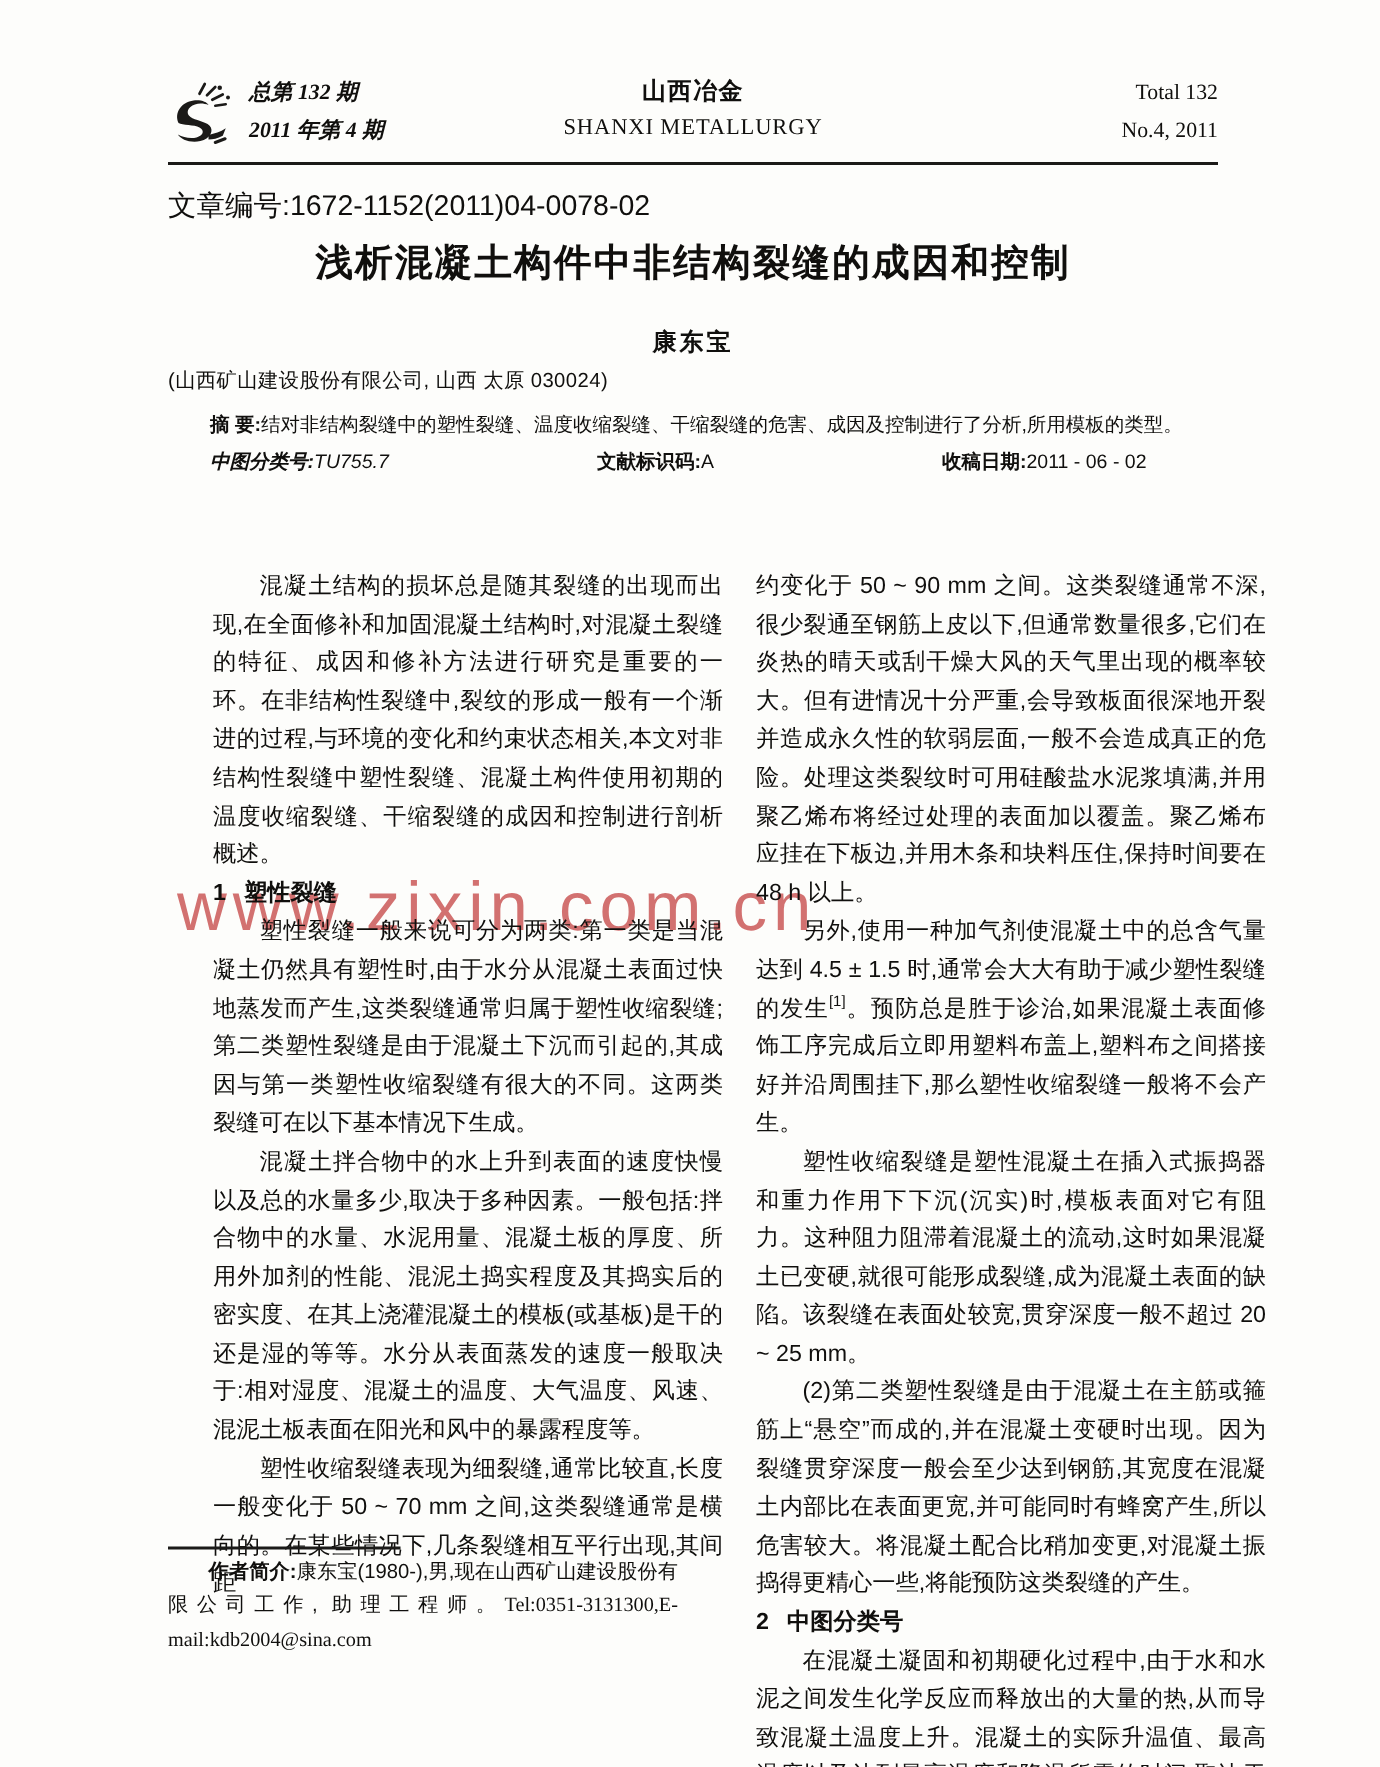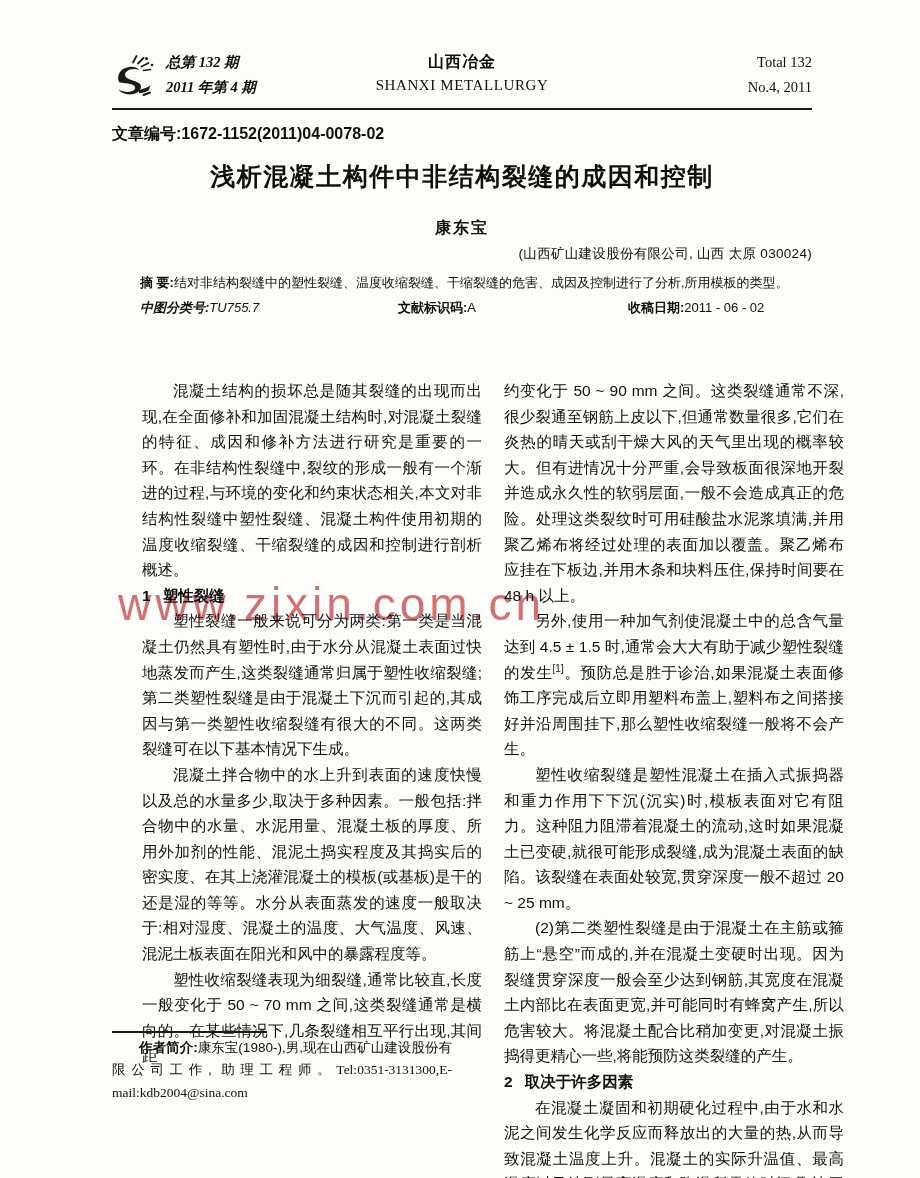--- a/index.html
+++ b/index.html
@@ -99,33 +99,33 @@
     height: 2px;
     background: #1b1a18;
   }
 
   
   .artnum {
     position: absolute;
     left: 112px;
     top: 124px;
     font-family: "Liberation Sans", sans-serif;
-    font-weight: bold;
-    font-size: 16px;
+    font-weight: normal;
+    font-size: 19px;
     white-space: nowrap;
   }
 
   
   .title {
     position: absolute;
     left: 112px;
     top: 160px;
     width: 700px;
     text-align: center;
-    font-family: Liberation Serif, serif;
+    font-family: Liberation Mono, monospace;
     font-weight: bold;
     font-size: 25px;
     letter-spacing: 1.5px;
     line-height: 34px;
   }
   .author {
     position: absolute;
     left: 112px;
     top: 218px;
     width: 700px;
@@ -133,21 +133,21 @@
     font-family: "Liberation Sans", sans-serif;
     font-weight: bold;
     font-size: 16px;
     letter-spacing: 2px;
   }
   .affil {
     position: absolute;
     left: 112px;
     top: 245px;
     width: 700px;
-    text-align: right;
+    text-align: left;
     font-family: "Liberation Sans", sans-serif;
     font-size: 13.5px;
     letter-spacing: .3px;
   }
 
   
   .absblock {
     position: absolute;
     left: 140px;
     top: 272px;
@@ -295,21 +295,21 @@
       <p class="indent">混凝土拌合物中的水上升到表面的速度快慢以及总的水量多少,取决于多种因素。一般包括:拌合物中的水量、水泥用量、混凝土板的厚度、所用外加剂的性能、混泥土捣实程度及其捣实后的密实度、在其上浇灌混凝土的模板(或基板)是干的还是湿的等等。水分从表面蒸发的速度一般取决于:相对湿度、混凝土的温度、大气温度、风速、混泥土板表面在阳光和风中的暴露程度等。</p>
       <p class="indent">塑性收缩裂缝表现为细裂缝,通常比较直,长度一般变化于 50 ~ 70 mm 之间,这类裂缝通常是横向的。在某些情况下,几条裂缝相互平行出现,其间距</p>
     </div>
 
     <div class="col col-right">
       <p>约变化于 50 ~ 90 mm 之间。这类裂缝通常不深,很少裂通至钢筋上皮以下,但通常数量很多,它们在炎热的晴天或刮干燥大风的天气里出现的概率较大。但有进情况十分严重,会导致板面很深地开裂并造成永久性的软弱层面,一般不会造成真正的危险。处理这类裂纹时可用硅酸盐水泥浆填满,并用聚乙烯布将经过处理的表面加以覆盖。聚乙烯布应挂在下板边,并用木条和块料压住,保持时间要在 48 h 以上。</p>
       <p class="indent"><span>另外,使用一种加气剂使混凝土中的总含气量达到 4.5 ± 1.5 时,通常会大大有助于减少塑性裂缝的发生</span><sup class="ref">[1]</sup><span>。预防总是胜于诊治,如果混凝土表面修饰工序完成后立即用塑料布盖上,塑料布之间搭接好并沿周围挂下,那么塑性收缩裂缝一般将不会产生。</span></p>
       <p class="indent">塑性收缩裂缝是塑性混凝土在插入式振捣器和重力作用下下沉(沉实)时,模板表面对它有阻力。这种阻力阻滞着混凝土的流动,这时如果混凝土已变硬,就很可能形成裂缝,成为混凝土表面的缺陷。该裂缝在表面处较宽,贯穿深度一般不超过 20 ~ 25 mm。</p>
       <p class="indent">(2)第二类塑性裂缝是由于混凝土在主筋或箍筋上“悬空”而成的,并在混凝土变硬时出现。因为裂缝贯穿深度一般会至少达到钢筋,其宽度在混凝土内部比在表面更宽,并可能同时有蜂窝产生,所以危害较大。将混凝土配合比稍加变更,对混凝土振捣得更精心一些,将能预防这类裂缝的产生。</p>
       <div class="sechead">
-        <span class="num">2</span><span>取决于许多因素</span>
+        <span class="num">2</span><span>中图分类号</span>
       </div>
       <p class="indent">在混凝土凝固和初期硬化过程中,由于水和水泥之间发生化学反应而释放出的大量的热,从而导致混凝土温度上升。混凝土的实际升温值、最高温度以及达到最高温度和降温所需的时间,取决于许多因素,其中最重要的因素包括:周围空气温度、混凝土浇灌时的温度、所用模板的类型(木模板、塑料模</p>
     </div>
 
     <div class="footnote">
       <div class="fn-rule"></div>
       <div class="indent"><span class="lbl">作者简介:</span><span>康东宝(1980-),男,现在山西矿山建设股份有限公司工作, 助理工程师。</span><span class="mono">Tel:0351-3131300,E-mail:</span><span class="mono">kdb2004@sina.com</span></div>
     </div>
 
   </div>

